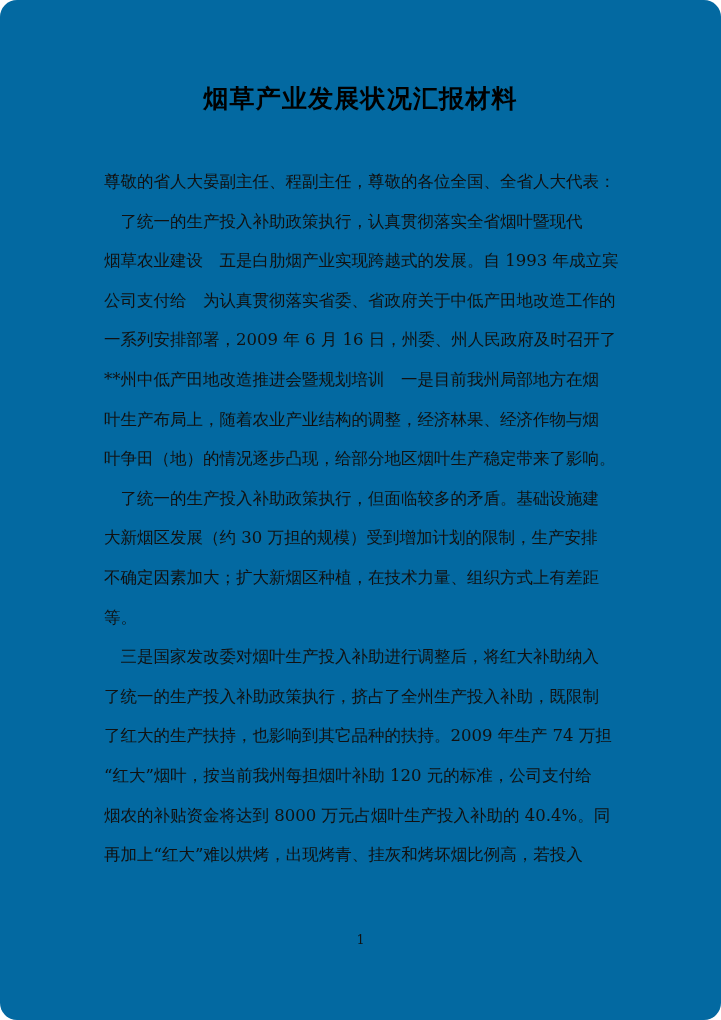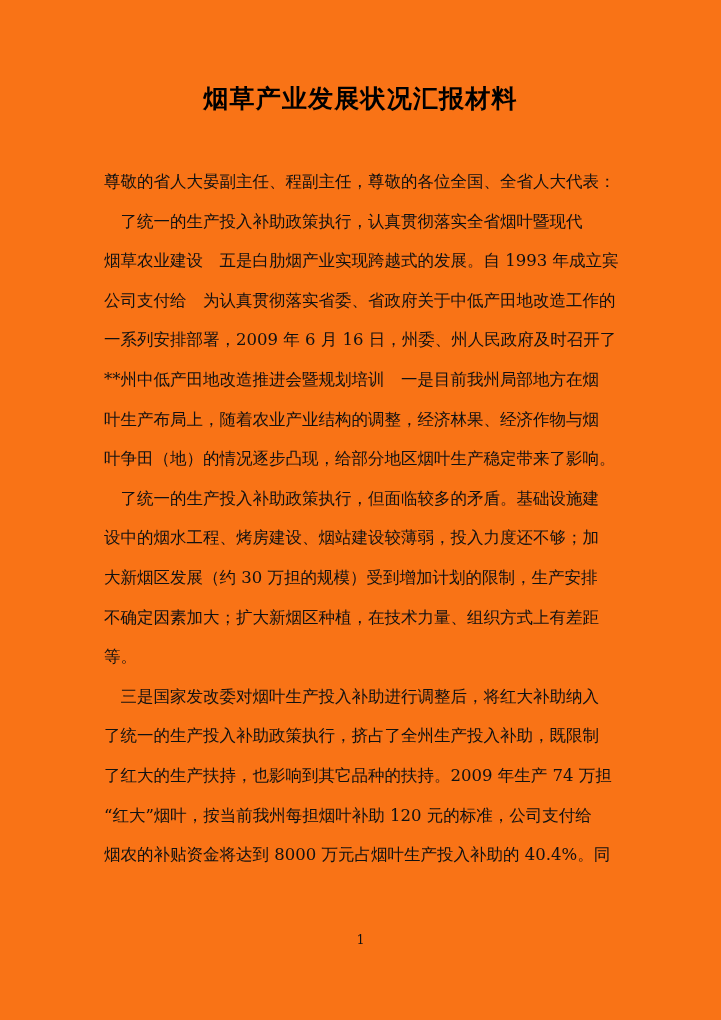--- a/index.html
+++ b/index.html
@@ -11,22 +11,23 @@
     width: 721px;
     height: 1020px;
     font-family: "DejaVu Serif", "Liberation Serif", serif;
     color: #000000;
     overflow: hidden;
   }
   .page {
     position: relative;
     width: 721px;
     height: 1020px;
-    background: #f97316;
+    background: #0369a1;
     box-sizing: border-box;
+    border-radius: 17px;
   }
   .doc-title {
     position: absolute;
     top: 82px;
     left: 0;
     width: 721px;
     text-align: center;
     font-family: "DejaVu Sans", "Liberation Sans", sans-serif;
     font-weight: bold;
     font-size: 25px;
@@ -71,26 +72,26 @@
   <div class="body-text">
     <div class="line">尊敬的省人大晏副主任、程副主任，尊敬的各位全国、全省人大代表：</div>
     <div class="line">　了统一的生产投入补助政策执行，认真贯彻落实全省烟叶暨现代</div>
     <div class="line">烟草农业建设　五是白肋烟产业实现跨越式的发展。自 1993 年成立宾</div>
     <div class="line">公司支付给　为认真贯彻落实省委、省政府关于中低产田地改造工作的</div>
     <div class="line">一系列安排部署，2009 年 6 月 16 日，州委、州人民政府及时召开了</div>
     <div class="line">**州中低产田地改造推进会暨规划培训　一是目前我州局部地方在烟</div>
     <div class="line">叶生产布局上，随着农业产业结构的调整，经济林果、经济作物与烟</div>
     <div class="line">叶争田（地）的情况逐步凸现，给部分地区烟叶生产稳定带来了影响。</div>
     <div class="line">　了统一的生产投入补助政策执行，但面临较多的矛盾。基础设施建</div>
-    <div class="line">设中的烟水工程、烤房建设、烟站建设较薄弱，投入力度还不够；加</div>
     <div class="line">大新烟区发展（约 30 万担的规模）受到增加计划的限制，生产安排</div>
     <div class="line">不确定因素加大；扩大新烟区种植，在技术力量、组织方式上有差距</div>
     <div class="line">等。</div>
     <div class="line">　三是国家发改委对烟叶生产投入补助进行调整后，将红大补助纳入</div>
     <div class="line">了统一的生产投入补助政策执行，挤占了全州生产投入补助，既限制</div>
     <div class="line">了红大的生产扶持，也影响到其它品种的扶持。2009 年生产 74 万担</div>
     <div class="line">“红大”烟叶，按当前我州每担烟叶补助 120 元的标准，公司支付给</div>
     <div class="line">烟农的补贴资金将达到 8000 万元占烟叶生产投入补助的 40.4%。同</div>
+    <div class="line">再加上“红大”难以烘烤，出现烤青、挂灰和烤坏烟比例高，若投入</div>
   </div>
 
   <div class="page-number">1</div>
 
 </div>
 
 </body></html>

